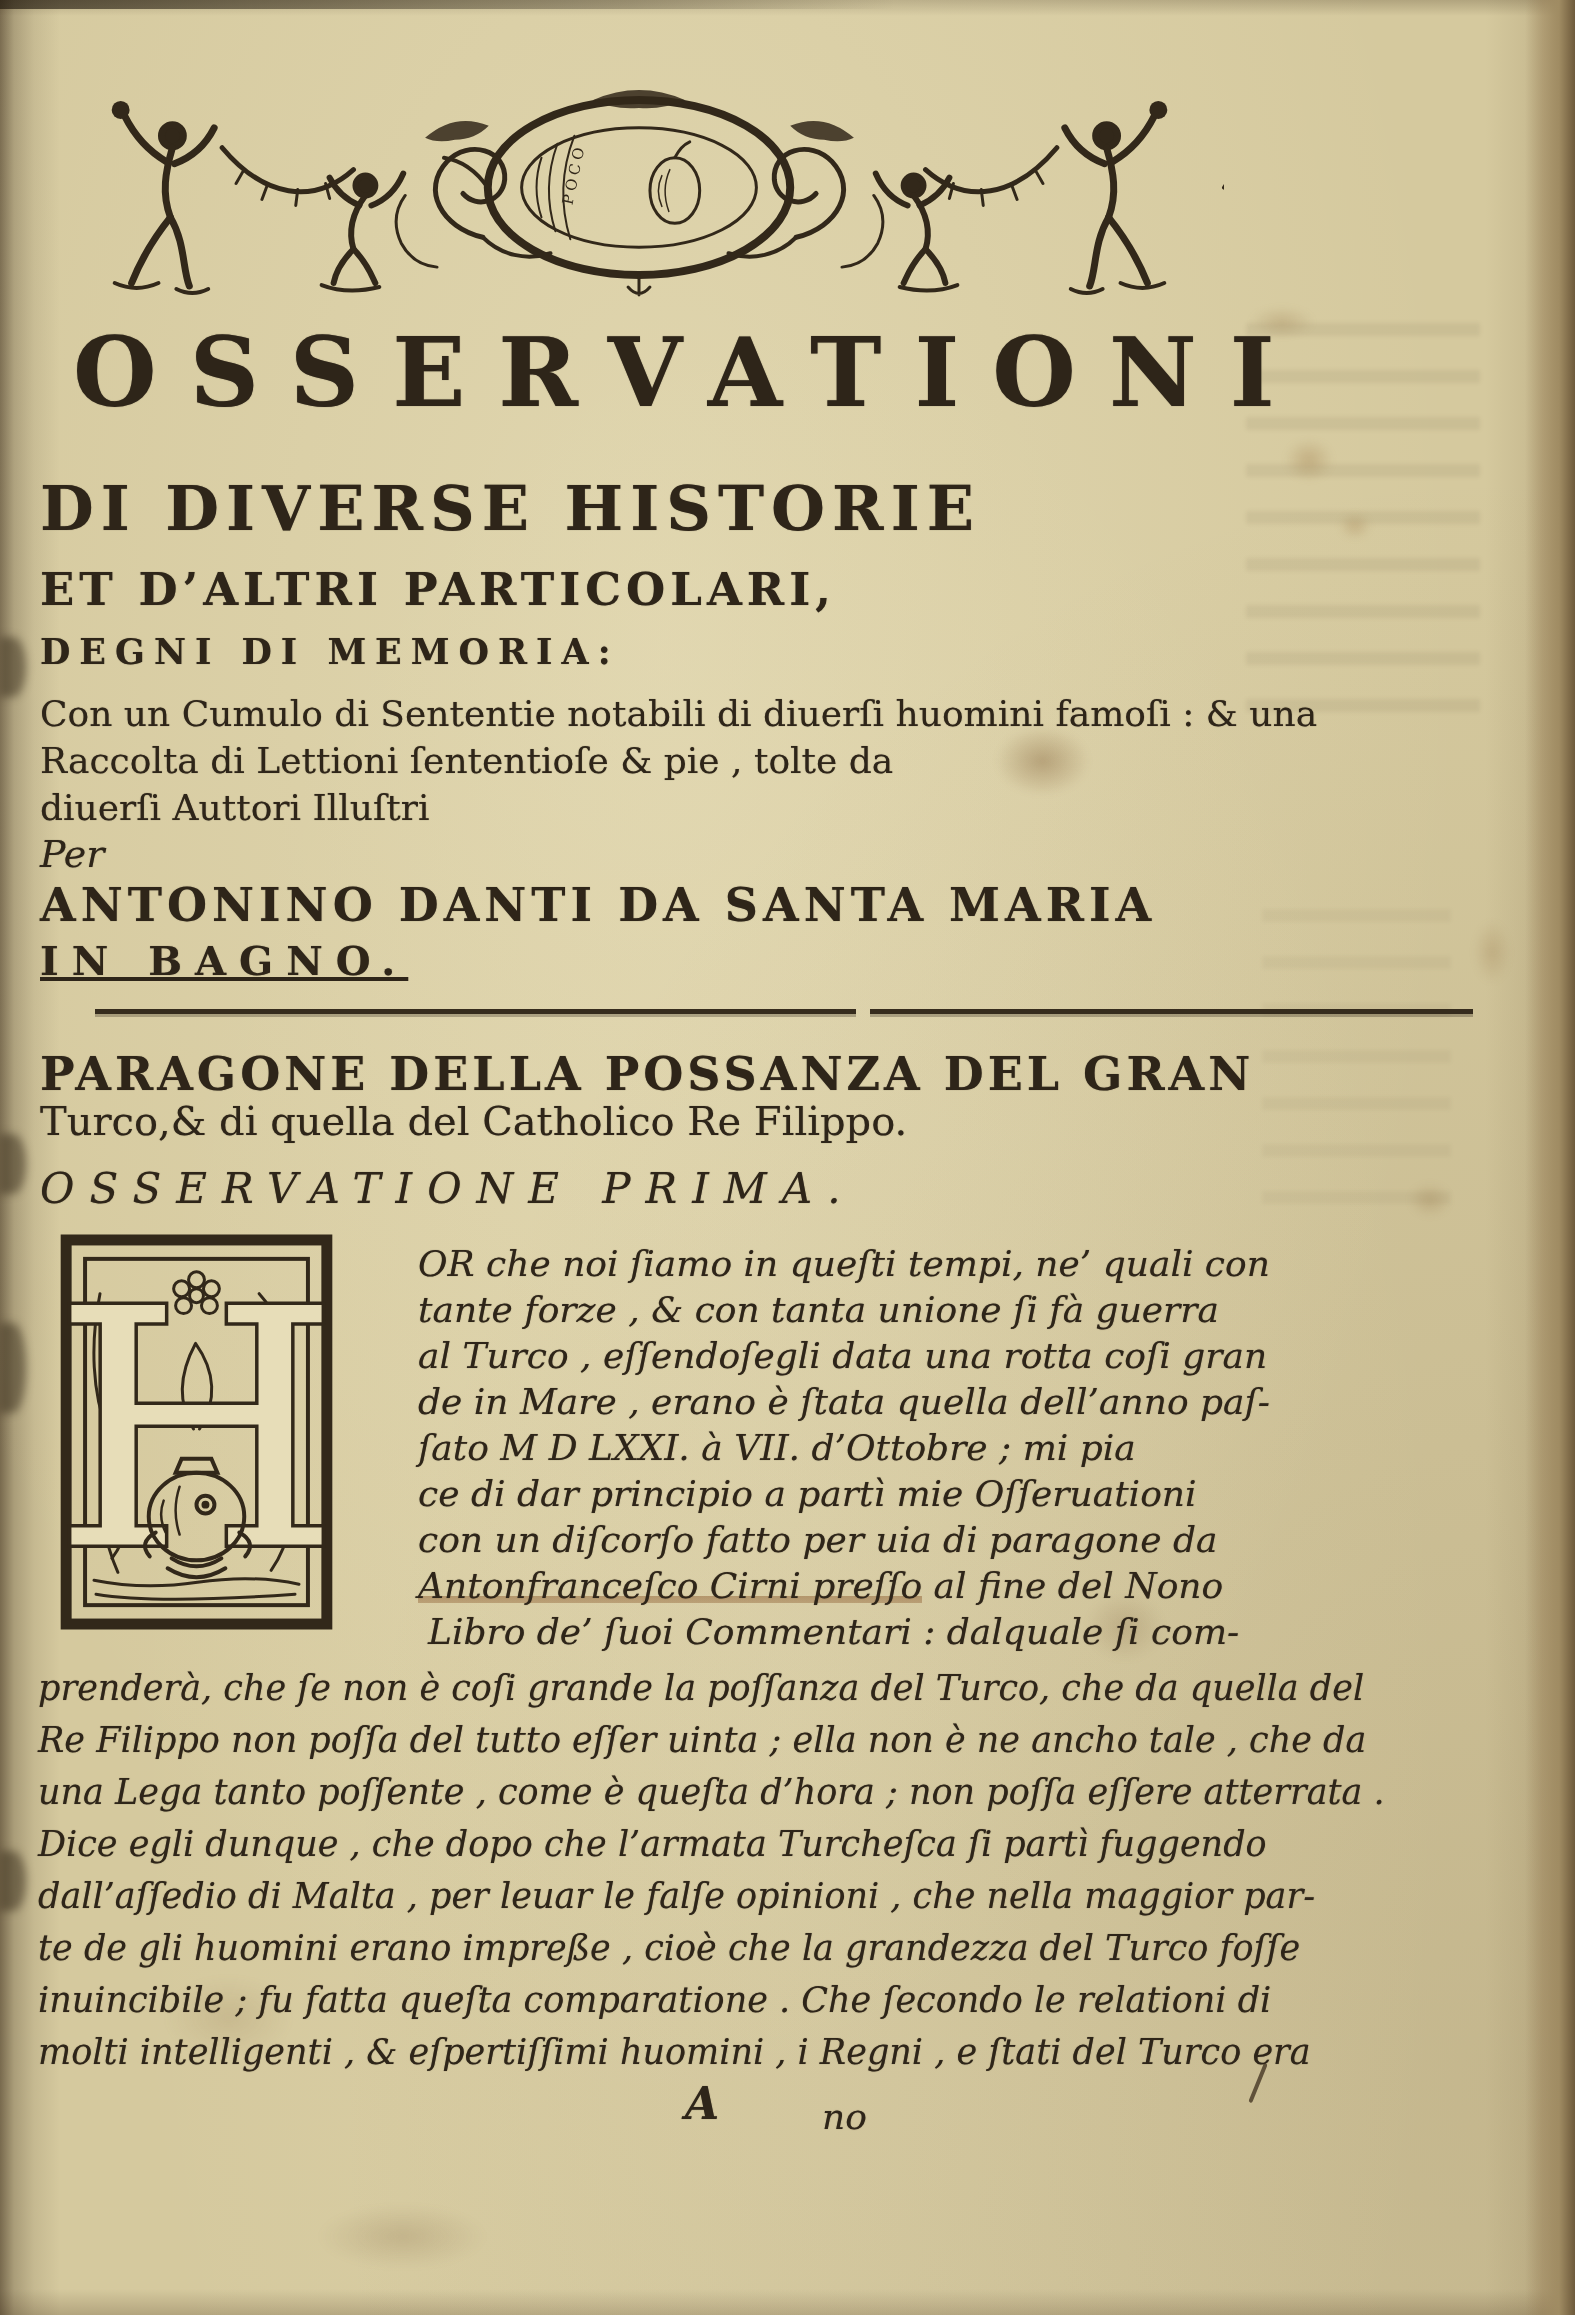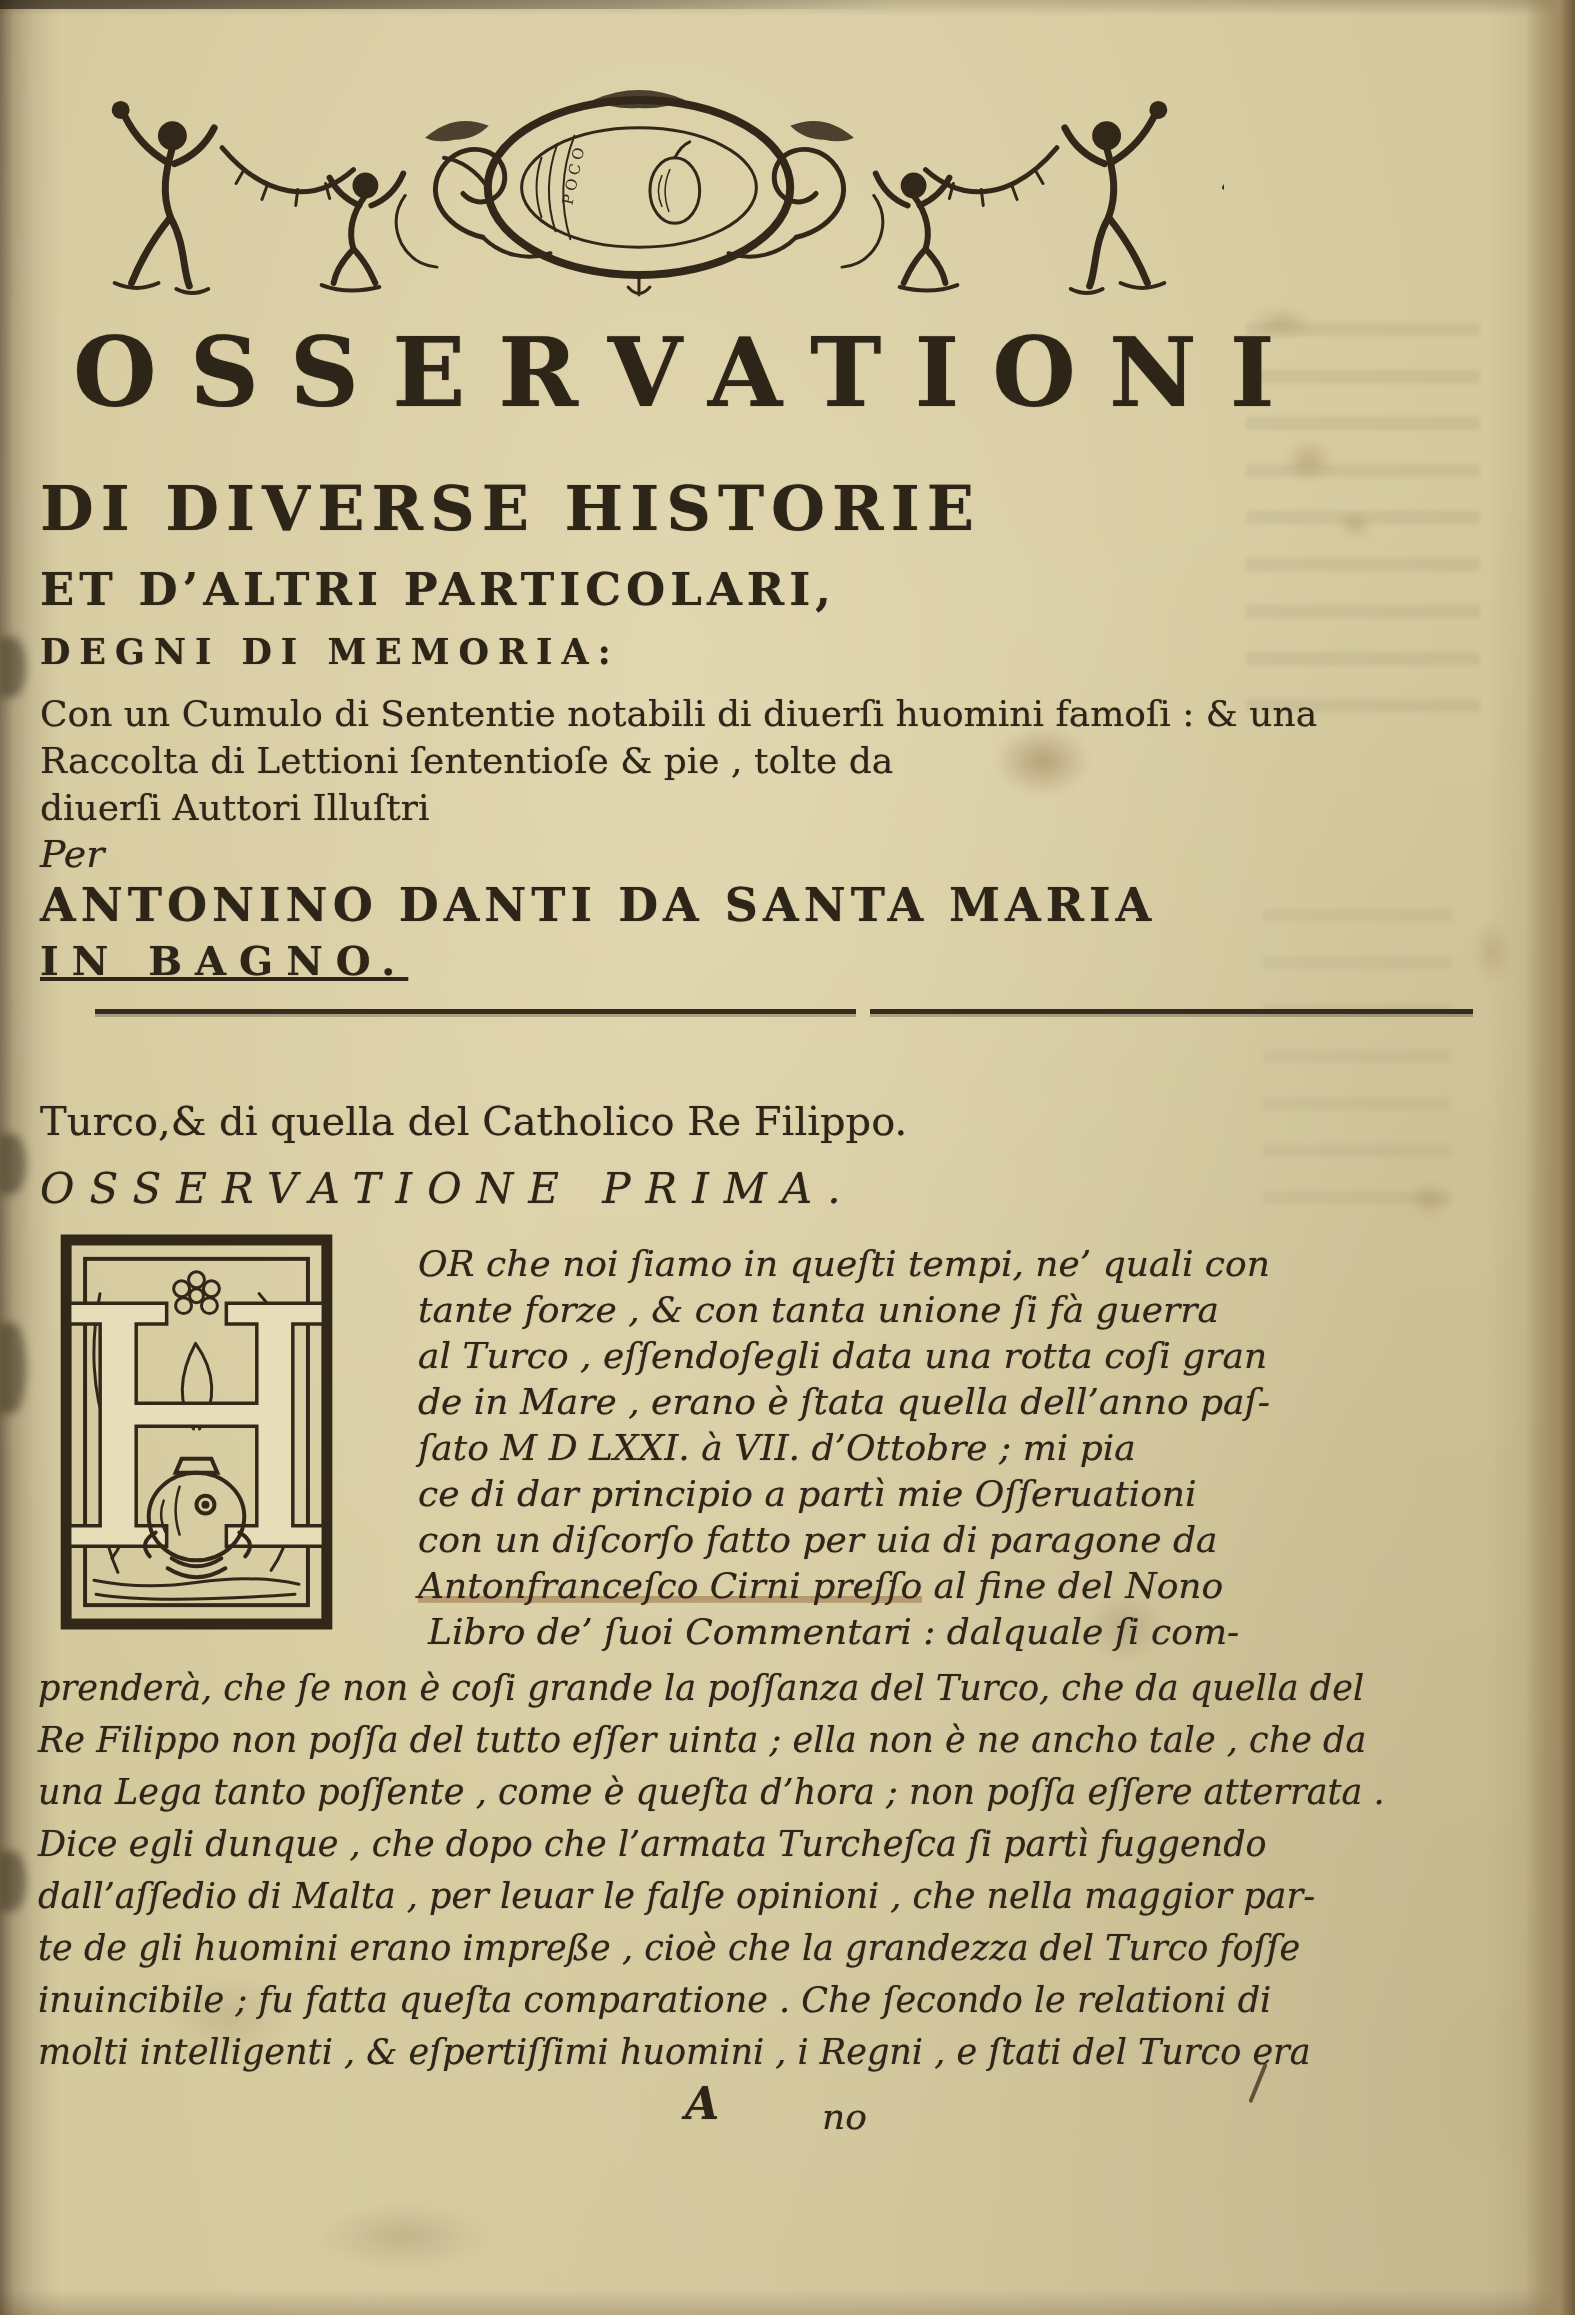--- a/index.html
+++ b/index.html
@@ -136,20 +136,21 @@
   <div class="abs ctr ink sum sum1">Con un Cumulo di Sententie notabili di diuerſi huomini famoſi : &amp; una</div>
   <div class="abs ctr ink sum sum2">Raccolta di Lettioni ſententioſe &amp; pie , tolte da</div>
   <div class="abs ctr ink per">Per</div>
   <div class="abs ctr ink sum sum3">diuerſi Auttori Illuſtri</div>
   <div class="abs ctr ink author">ANTONINO DANTI DA SANTA MARIA</div>
   <div class="abs ctr ink place">IN BAGNO.</div>
 
   <div class="rule rule-l"></div>
   <div class="rule rule-r"></div>
 
+  <div class="abs ctr ink head1">PARAGONE DELLA POSSANZA DEL GRAN</div>
   <div class="abs ctr ink head2">Turco,&amp; di quella del Catholico Re Filippo.</div>
   <div class="abs ctr ink obs">OSSERVATIONE PRIMA.</div>
 
   <div class="abs" style="left:60px;top:1234px;">
     <svg width="273" height="396" viewBox="0 0 274 398">
       <rect x="6" y="6" width="262" height="386" class="wc" stroke-width="11"></rect>
       <rect x="25" y="25" width="224" height="348" class="wc" stroke-width="4"></rect>
 
       <path class="wc" stroke-width="3" d="M40,60 C30,110 32,160 48,200 C36,250 40,300 58,340"></path>
       <path class="wc" stroke-width="3" d="M52,80 C74,110 70,150 50,170 M50,230 C74,256 72,300 52,326"></path>

